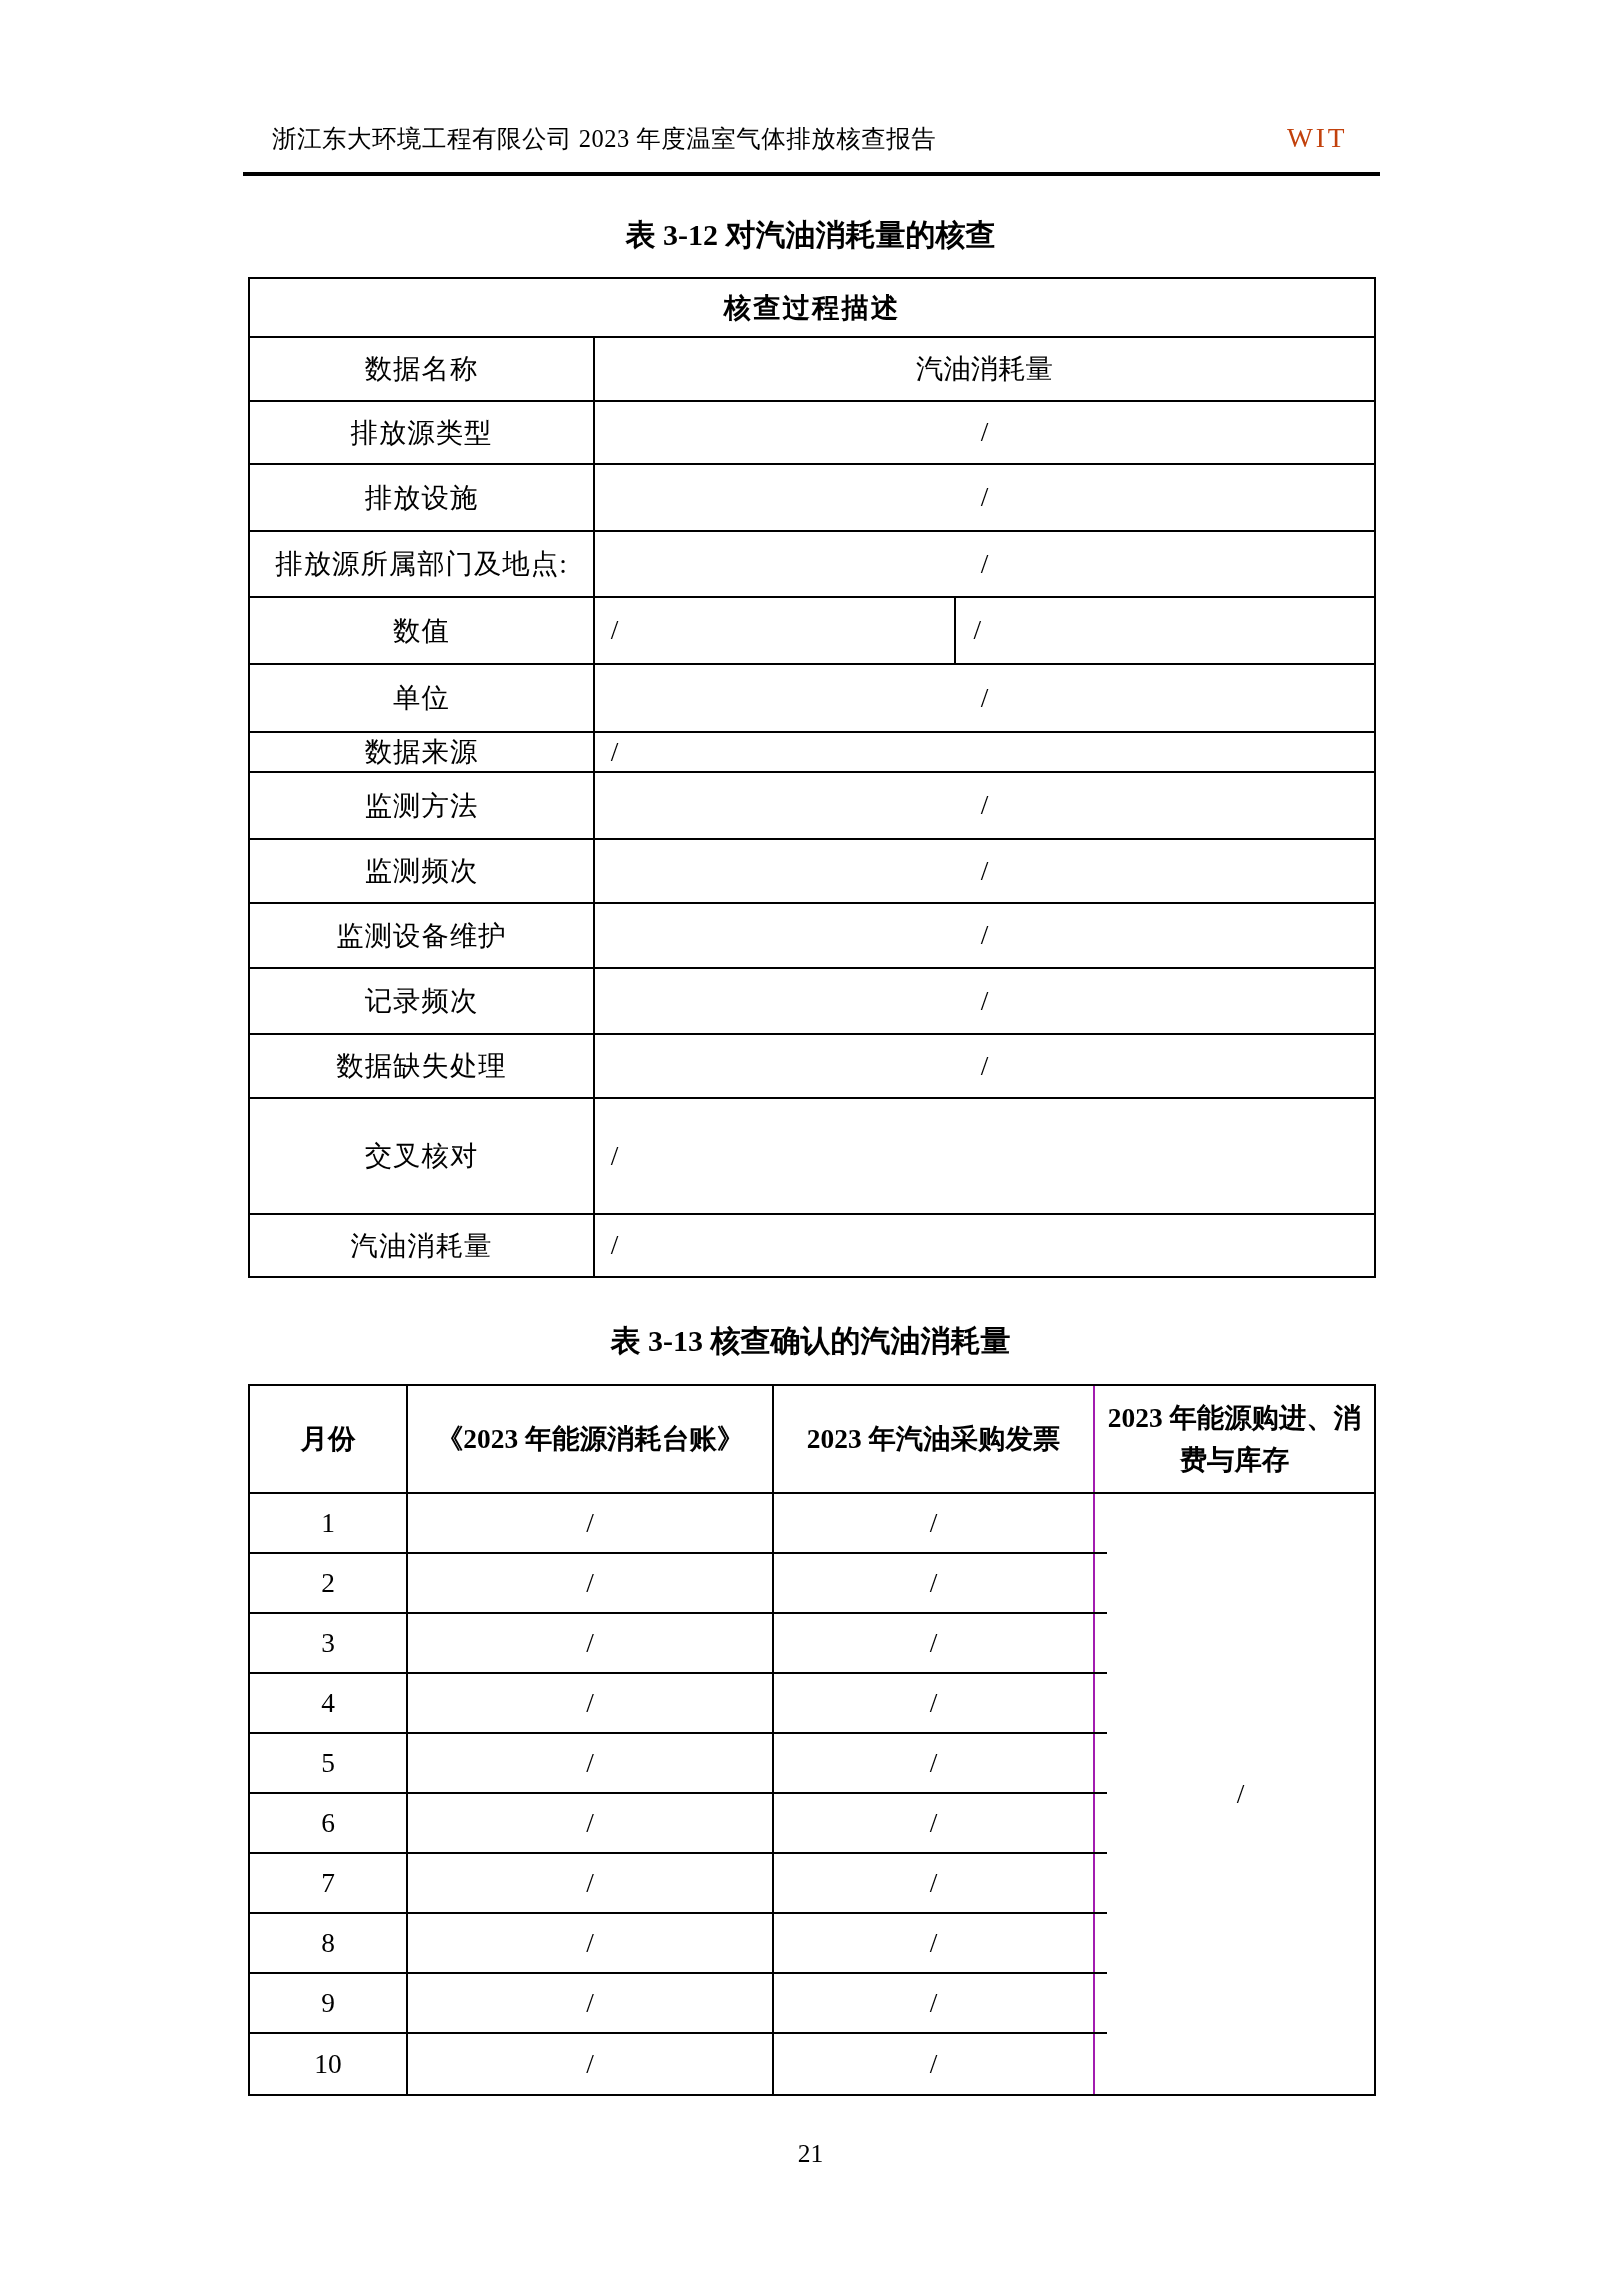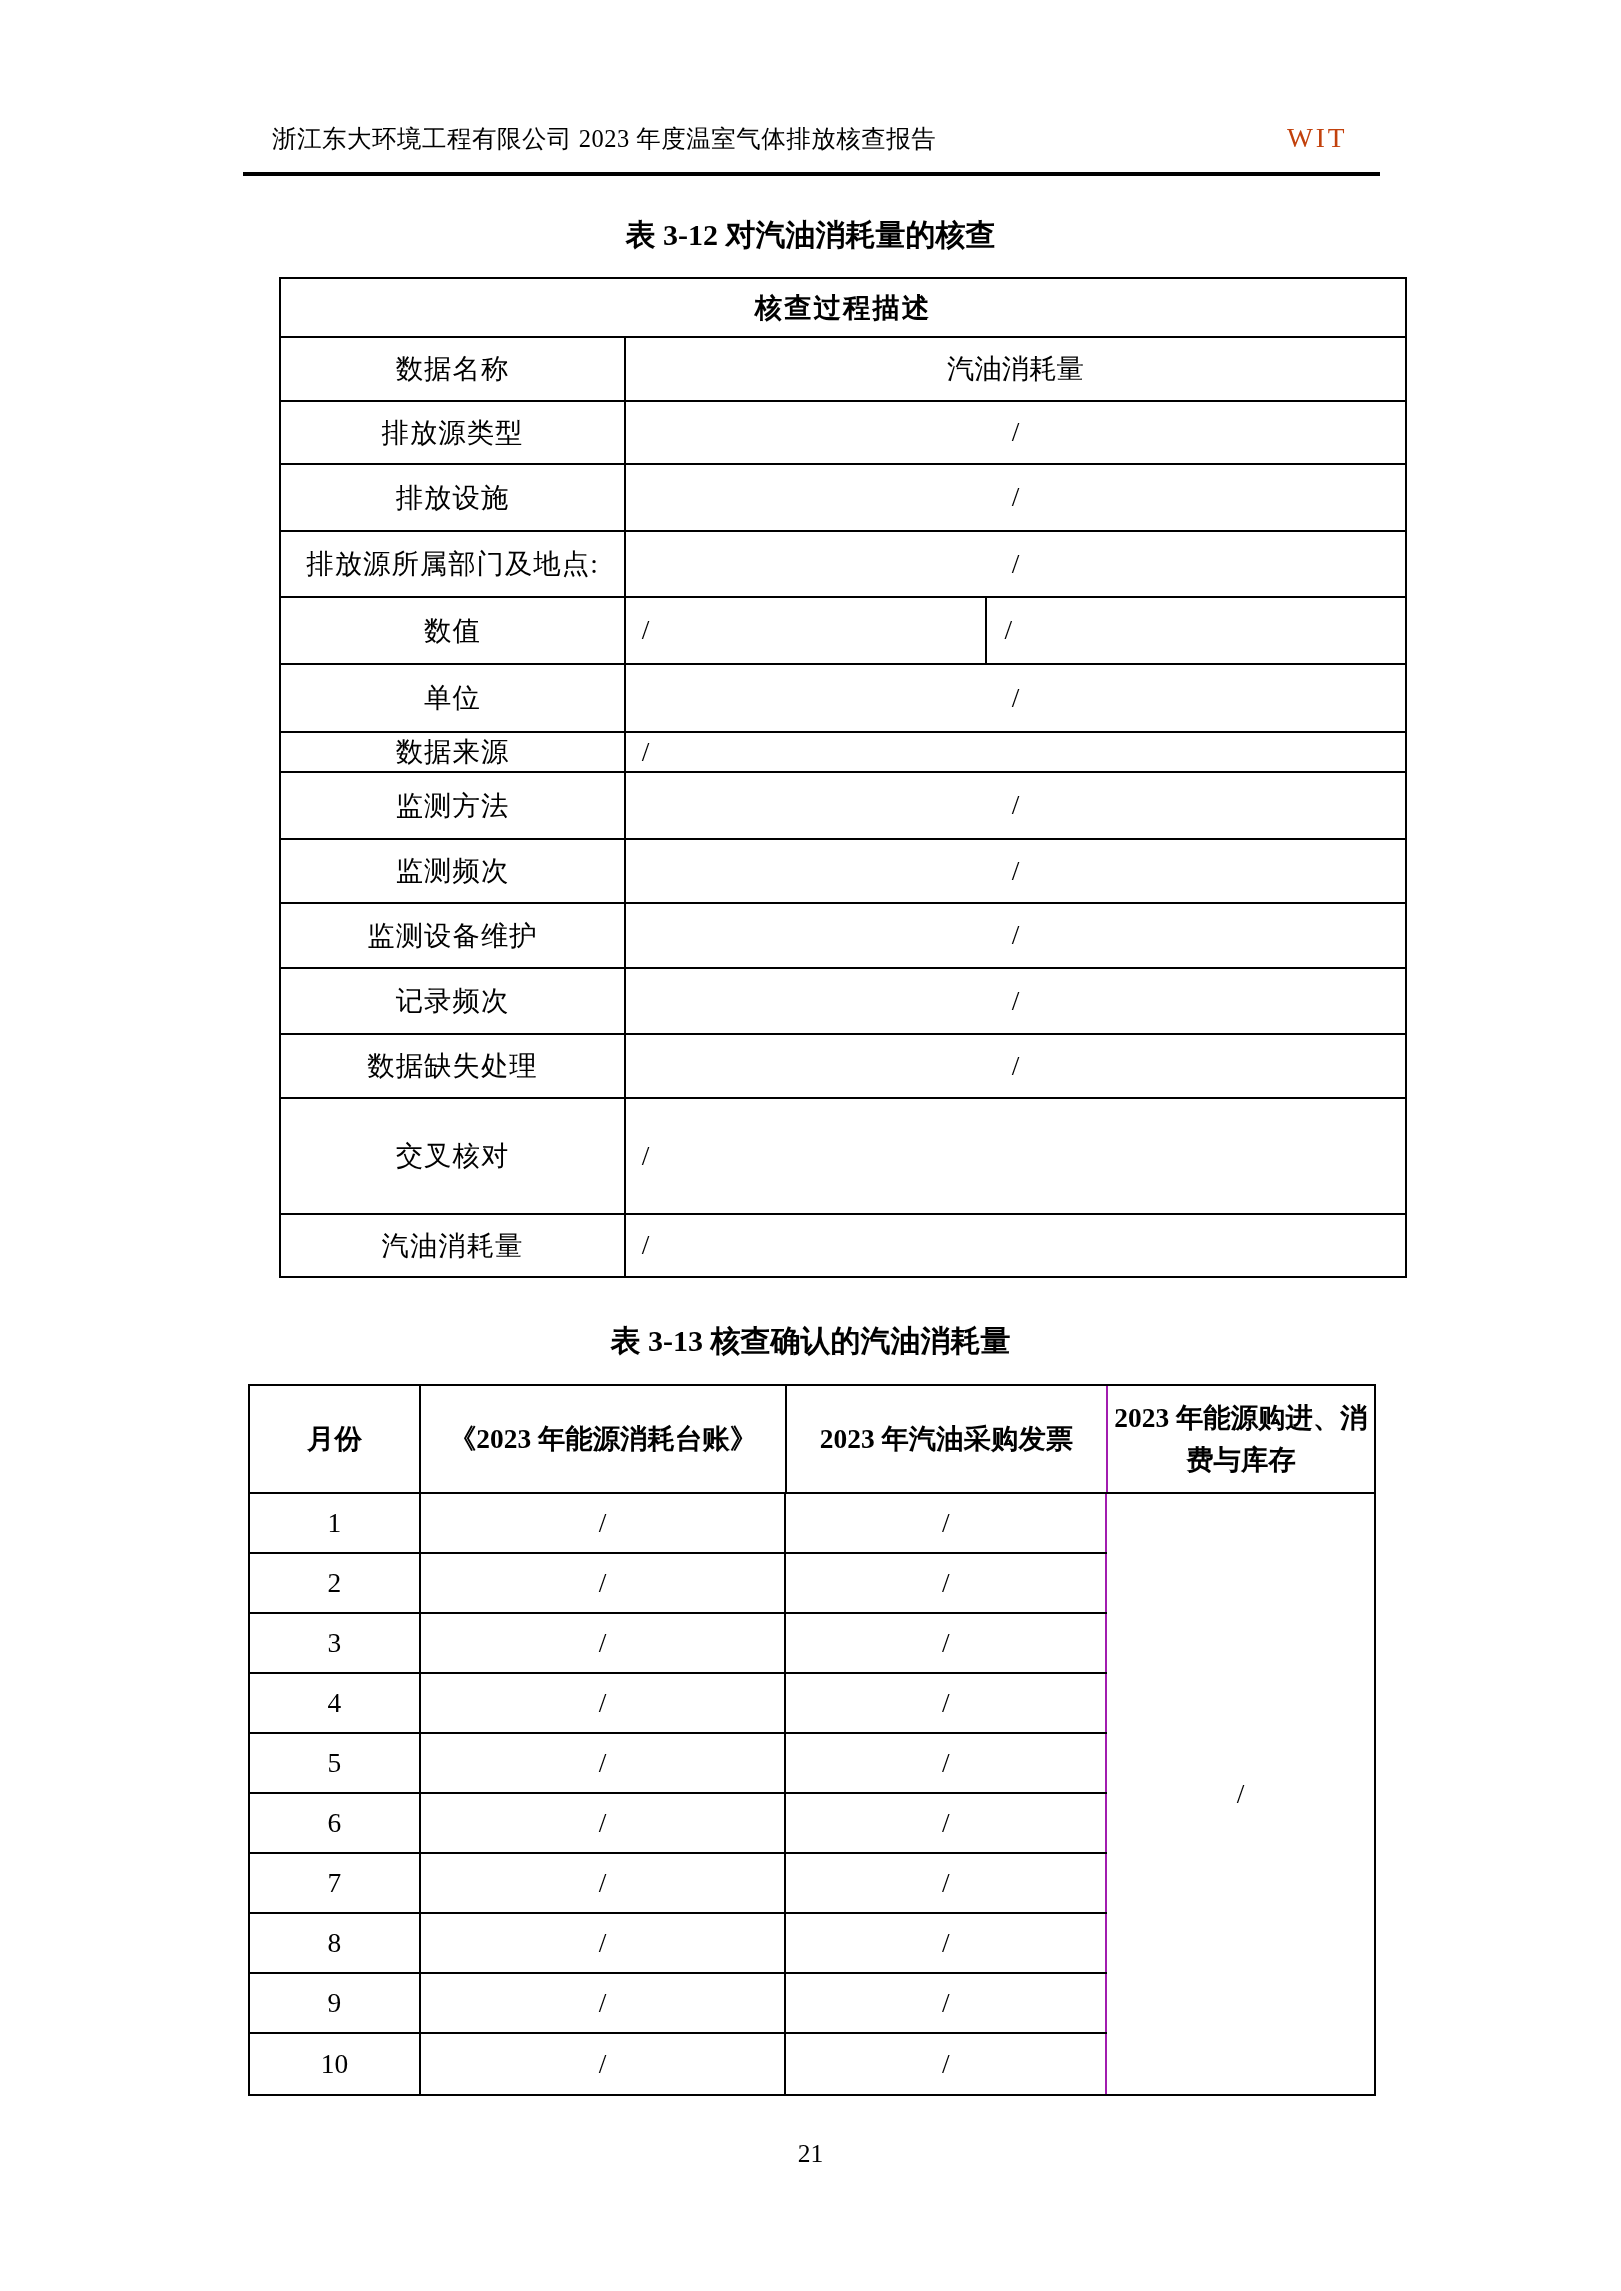--- a/index.html
+++ b/index.html
@@ -32,36 +32,36 @@
   }
   .title1{top:215px;}
   .title2{top:1321px;}
   
   .vtable{
     position:absolute;left:248px;width:1128px;
     border:2.9px solid #000;border-left-width:2px;border-right-width:2px;
     box-sizing:border-box;
     font-size:27.4px;
   }
-  .t1{top:277px;margin-left:31px;}
+  .t1{top:277px;}
   .t2{top:1384px;}
   .row{display:flex;border-bottom:2.9px solid #000;box-sizing:border-box;}
   .row:last-child{border-bottom:none;}
   .cell{display:flex;align-items:center;justify-content:center;box-sizing:border-box;}
   
   .t1-head{height:59px;font-weight:bold;letter-spacing:2px;}
   .t1 .lab{width:345px;border-right:2px solid #000;text-align:center;padding:0 19px;letter-spacing:1px;}
   .t1 .val{flex:1;}
   .t1 .val.left{justify-content:flex-start;padding-left:15.7px;}
   .t1 .valwrap{flex:1;display:flex;}
   .t1 .sub1{width:361px;border-right:2px solid #000;display:flex;align-items:center;padding-left:15.7px;box-sizing:border-box;}
   .t1 .sub2{flex:1;display:flex;align-items:center;padding-left:17.6px;box-sizing:border-box;}
   
   .t2-head{height:108px;font-weight:bold;}
-  .t2 .c1{width:171px;border-right:2px solid #000;}
+  .t2 .c1{width:158px;border-right:2px solid #000;}
   .t2 .c2{width:366px;border-right:2px solid #000;}
   .t2 .c3{width:321px;border-right:2px solid #a21caf;}
   .t2 .c4{flex:1;text-align:center;padding:0 3px;line-height:1.55;}
   .t2-body{display:flex;}
   .t2-left{width:857px;display:flex;flex-direction:column;}
   .t2-left .row{height:60px;}
   .t2-right{flex:1;display:flex;align-items:center;justify-content:center;}
   
   .page-num{
     position:absolute;left:243px;top:2139px;width:1135px;

